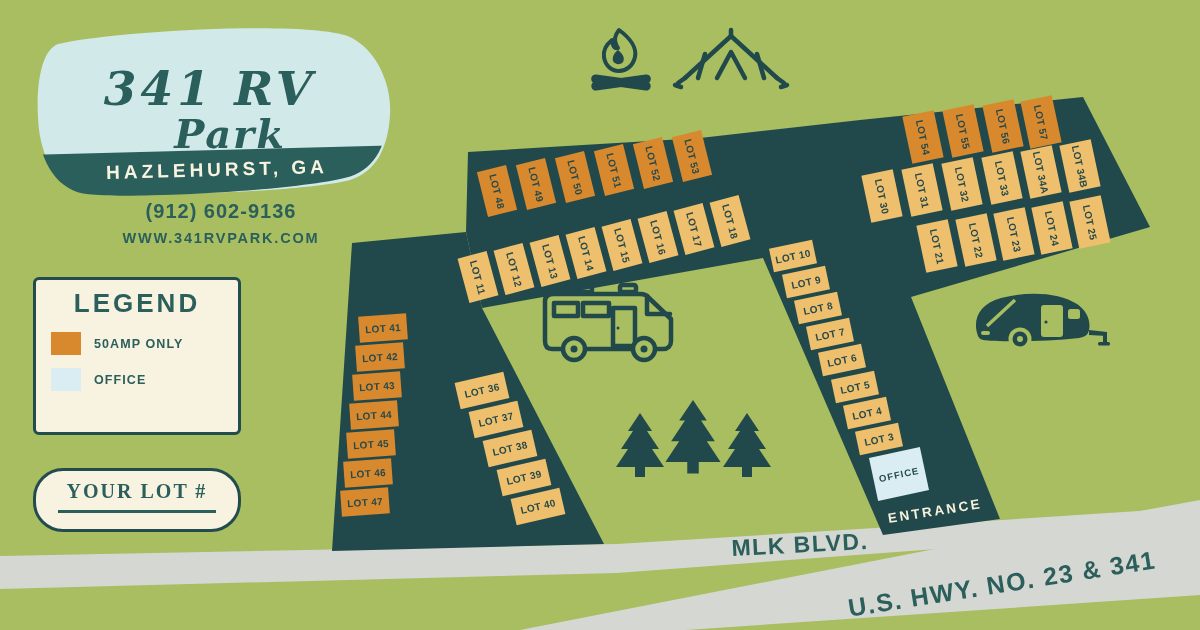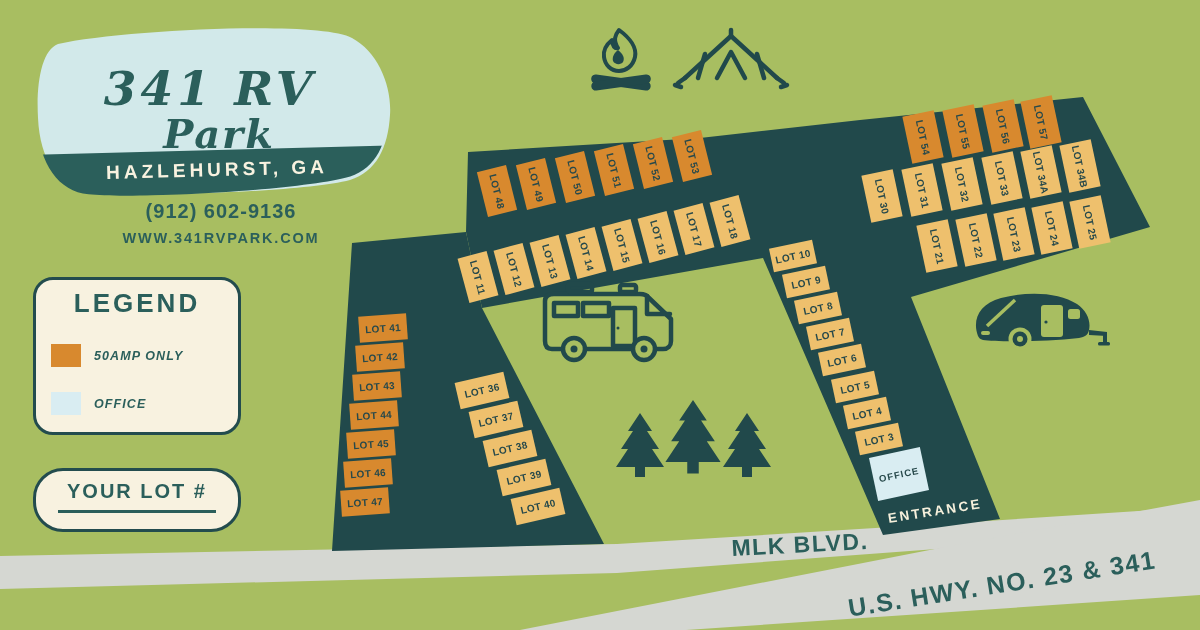--- a/index.html
+++ b/index.html
@@ -12,40 +12,40 @@
   .lot{position:absolute;display:flex;align-items:center;justify-content:center;
        color:#27494b;font-weight:bold;font-size:10px;letter-spacing:.3px;}
   .t50{background:#d8892e;}
   .t3050{background:#eec06d;}
   .toffice{background:#d9edf2;font-size:9.5px;letter-spacing:1px;font-weight:600;}
   .vtext{transform:rotate(90deg);white-space:nowrap;}
 
   
   .logo-text{position:absolute;color:#2b5f5b;text-align:center;transform:translate(-50%,-50%);white-space:nowrap;}
   .logo-line1{left:210px;top:88px;font:bold italic 47px "DejaVu Serif",serif;letter-spacing:4px;}
-  .logo-line2{left:219px;top:133px;font:bold italic 40px "DejaVu Serif",serif;letter-spacing:2px;}
+  .logo-line2{left:230px;top:133px;font:bold italic 40px "DejaVu Serif",serif;letter-spacing:2px;}
   .logo-banner-text{left:217px;top:170px;font-weight:bold;font-size:19px;letter-spacing:4px;
                     color:#f8f2e0;transform:translate(-50%,-50%) rotate(-1.5deg);}
   .contact-phone{left:221px;top:211px;font-weight:bold;font-size:20px;letter-spacing:1px;}
   .contact-web{left:221px;top:238px;font-weight:bold;font-size:14.5px;letter-spacing:1.8px;text-align:right;}
 
   
   #legend{position:absolute;left:33px;top:277px;width:202px;height:152px;
-          background:#f8f2e0;border:3px solid #234c4e;border-radius:20px;}
+          background:#f8f2e0;border:3px solid #234c4e;border-radius:6px;}
   #legend .legend-title{text-align:center;margin-top:8px;font-size:26px;letter-spacing:3px;
           color:#2b5f5b;font-weight:600;}
-  .legend-row{display:flex;align-items:center;gap:13px;margin:25px 0 0 15px;font-style:italic;}
+  .legend-row{display:flex;align-items:center;gap:13px;margin:13px 0 0 15px;}
   .swatch{width:30px;height:23px;flex:0 0 auto;}
   .legend-label{font-size:12.5px;font-weight:bold;letter-spacing:1.1px;color:#2b5f5b;}
 
   
   #your-lot{position:absolute;left:33px;top:468px;width:202px;height:58px;
             background:#f8f2e0;border:3px solid #234c4e;border-radius:30px;}
   #your-lot .your-lot-label{text-align:center;margin-top:9px;font-size:20px;font-weight:bold;
-            letter-spacing:2px;color:#2b5f5b;}
+            letter-spacing:2px;color:#2b5f5b;font-family:Liberation Serif, serif;}
   #your-lot .blank-line{width:158px;height:3px;background:#2b5f5b;margin:7px auto 0;}
 
   
   .map-label{position:absolute;transform:translate(-50%,-50%);white-space:nowrap;color:#2b5f5b;font-weight:bold;}
   #label-entrance{left:935px;top:511px;color:#f6f0dc;font-size:13.5px;letter-spacing:2.5px;font-weight:600;
                   transform:translate(-50%,-50%) rotate(-9deg);}
   #label-mlk{left:800px;top:545px;font-size:23px;letter-spacing:1.5px;
              transform:translate(-50%,-50%) rotate(-3deg);}
   #label-hwy{left:1002px;top:584px;font-size:25px;letter-spacing:1.5px;
              transform:translate(-50%,-50%) rotate(-9deg);}

